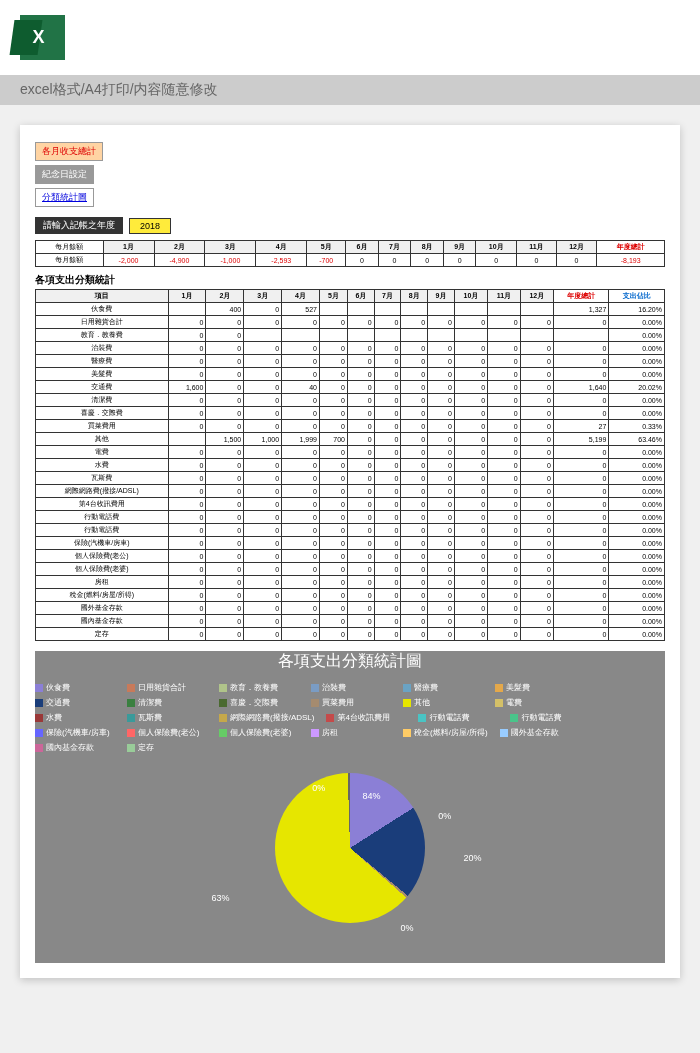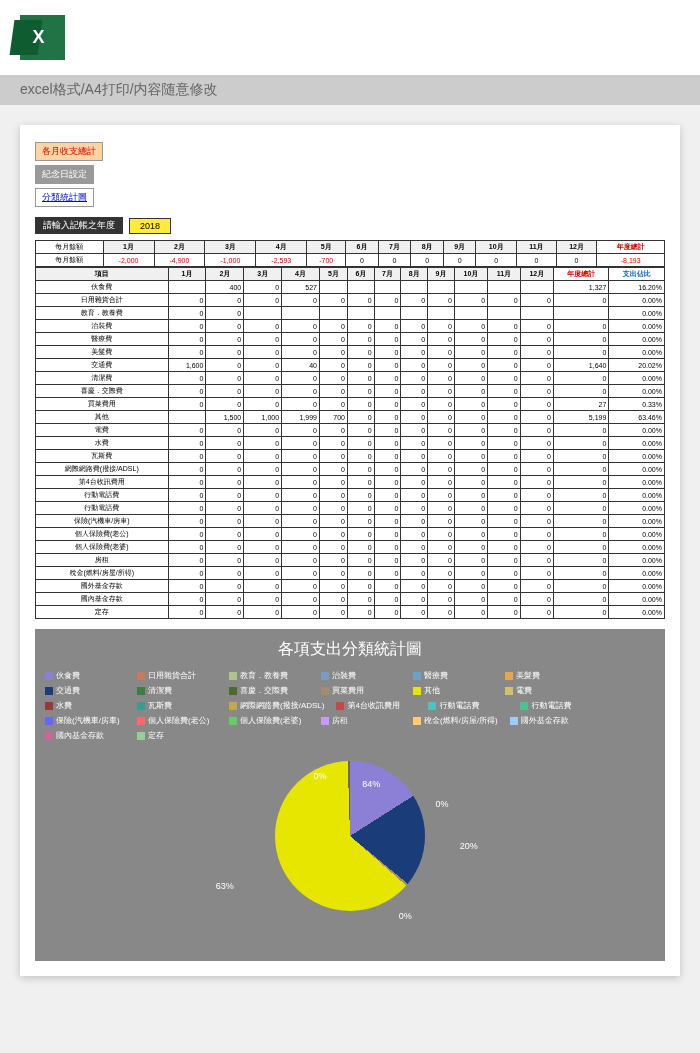--- a/index.html
+++ b/index.html
@@ -20,21 +20,21 @@
 .year-label{background:#333;color:#fff;padding:2px 8px}
 .year-val{background:#ffeb3b;padding:2px 10px;border:1px solid #333}
 .sec-title{font-size:10px;font-weight:bold;margin:6px 0 2px}
 table{border-collapse:collapse;width:100%;font-size:7px}
 th,td{border:1px solid #333;padding:1px 2px;text-align:center;height:11px;overflow:hidden;white-space:nowrap}
 th{background:#f0f0f0}
 th.yr{background:#fff;color:#d00}
 th.pct{background:#fff;color:#06c}
 td.lbl{text-align:center;background:#fff}
 td.neg{color:#d00}
-.chart-area{background:#888;margin-top:10px;padding:10px;color:#fff}
+.chart-area{background:#888;margin-top:10px;padding:0;color:#fff}
 .chart-title{text-align:center;font-size:16px;margin-bottom:10px;color:#fff}
 .legend{display:flex;flex-wrap:wrap;gap:4px 12px;font-size:8px;margin-bottom:10px}
 .leg-item{display:flex;align-items:center;gap:3px;color:#fff;min-width:80px}
 .leg-sw{width:8px;height:8px}
 .pie-wrap{text-align:center;position:relative;height:190px}
 .pie{width:150px;height:150px;border-radius:50%;margin:20px auto;position:relative;background:conic-gradient(#8b7fd6 0% 16%,#1a3d7a 16% 36%,#a58b6f 36% 36.5%,#e6e600 36.5% 99.5%,#666 99.5% 100%)}
 .pie-lbl{position:absolute;font-size:9px;color:#fff}
 </style>
 </head>
 <body>
@@ -88,20 +88,21 @@
           <td>0</td>
           <td>0</td>
           <td>0</td>
           <td>0</td>
           <td>0</td>
           <td class="neg">-8,193</td>
         </tr>
  </tbody>
     </table>
 
+ <div class="sec-title">各項支出分類統計</div>
  <table>
   <thead>
         <tr id="ch">
           <th>項目</th>
           <th>1月</th>
           <th>2月</th>
           <th>3月</th>
           <th>4月</th>
           <th>5月</th>
           <th>6月</th>

